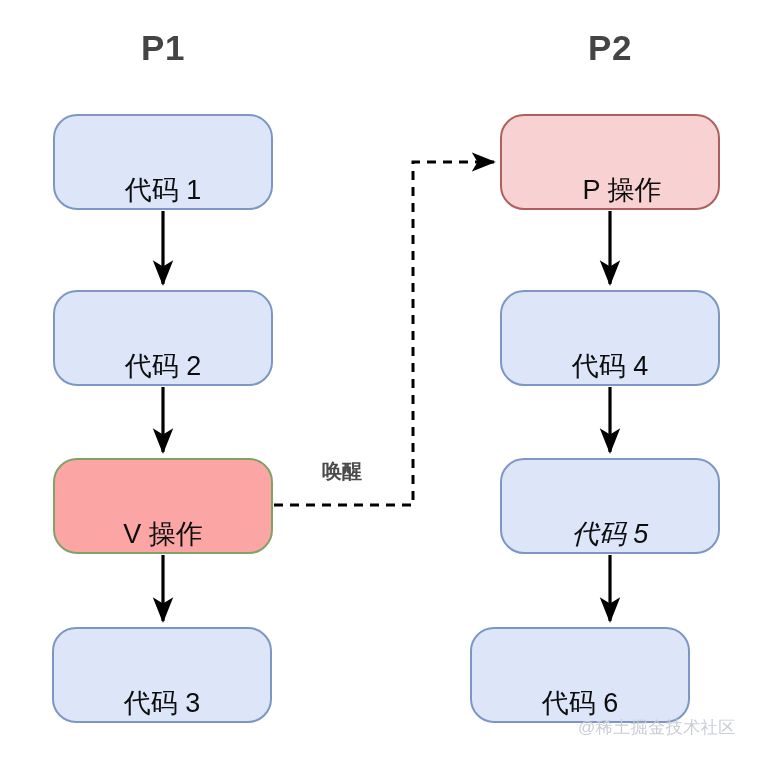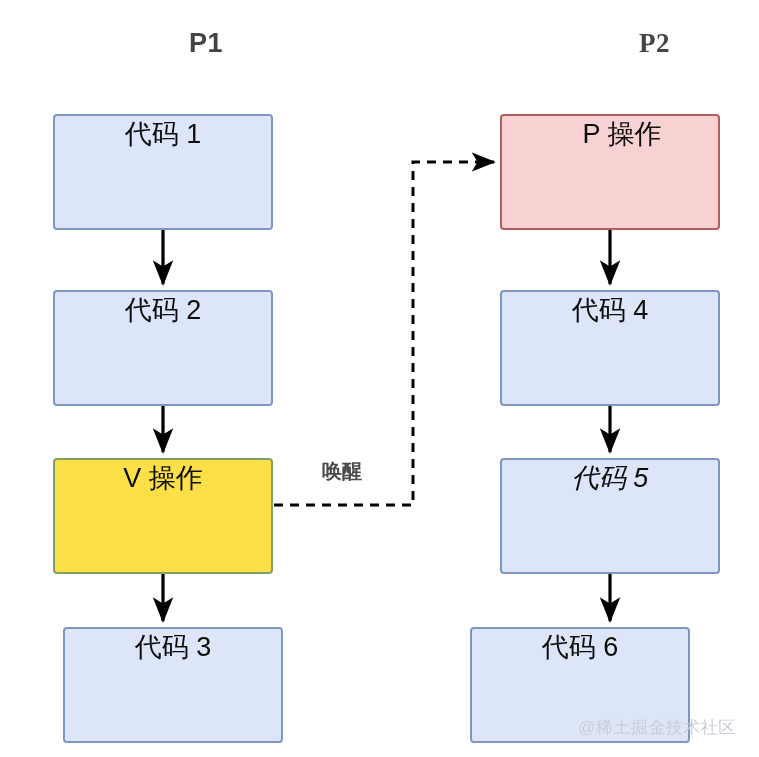--- a/index.html
+++ b/index.html
@@ -15,56 +15,56 @@
     font-family: "Liberation Sans", "DejaVu Sans", sans-serif;
   }
   #canvas {
     position: absolute;
     left: 0; top: 0;
     width: 759px;
     height: 757px;
   }
   .col-title {
     position: absolute;
-    font-size: 27px;
+    font-size: 35px;
     font-weight: bold;
     color: #444444;
-    text-align: right;
+    text-align: center;
     letter-spacing: 0.5px;
     white-space: nowrap;
   }
   #title-p1 { left: 103px; top: 28px; width: 120px; }
-  #title-p2 { left: 550px; top: 28px; width: 120px; font-family: Liberation Serif, serif; }
+  #title-p2 { left: 550px; top: 28px; width: 120px; }
 
   .node {
     position: absolute;
     width: 220px;
-    height: 116px;
+    height: 96px;
     box-sizing: border-box;
-    border-radius: 4px;
+    border-radius: 24px;
     border-width: 2px;
     border-style: solid;
     display: flex;
-    align-items: flex-start;
+    align-items: flex-end;
     justify-content: center;
     font-size: 27px;
     color: #0d0d0d;
     white-space: nowrap;
   }
   .node-label { pointer-events: none; }
 
   .node.blue  { background: #dce6f8; border-color: #7e96c4; }
-  .node.green { background: #fde047; border-color: #7fa367; }
+  .node.green { background: #fca5a5; border-color: #7fa367; }
   .node.red   { background: #f8d2d2; border-color: #b05f5f; padding-left: 24px; }
 
   
   #node-code1 { left: 53px;  top: 114px; }
   #node-code2 { left: 53px;  top: 290px; }
   #node-vop   { left: 53px;  top: 458px; }
-  #node-code3 { left: 63px;  top: 627px; }
+  #node-code3 { left: 52px;  top: 627px; }
   
   #node-pop   { left: 500px; top: 114px; }
   #node-code4 { left: 500px; top: 290px; }
   #node-code5 { left: 500px; top: 458px; font-style: italic; }
   #node-code6 { left: 470px; top: 627px; }
 
   .edge-label {
     position: absolute;
     font-size: 20px;
     font-weight: bold;

